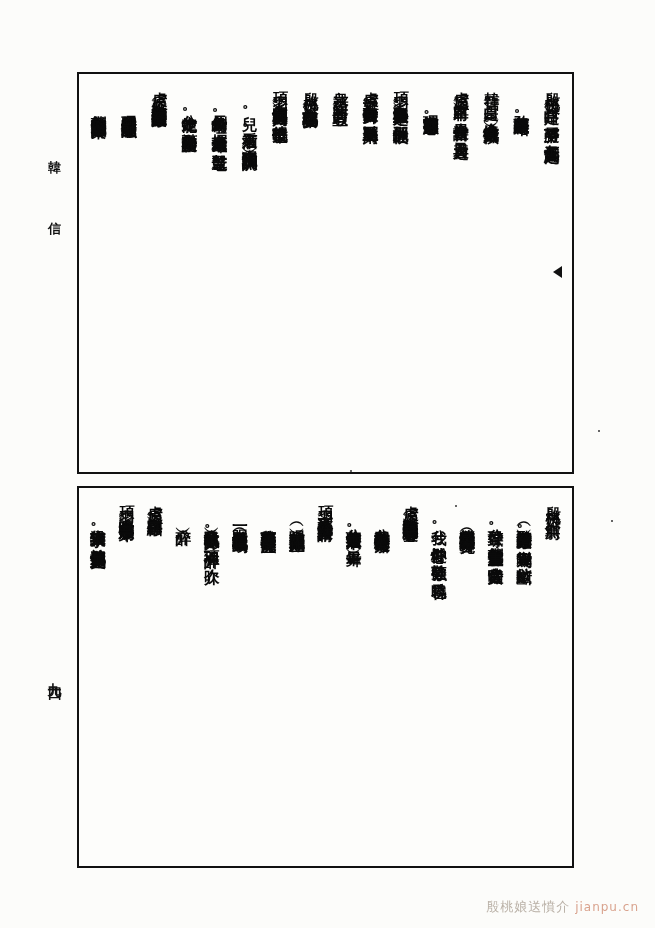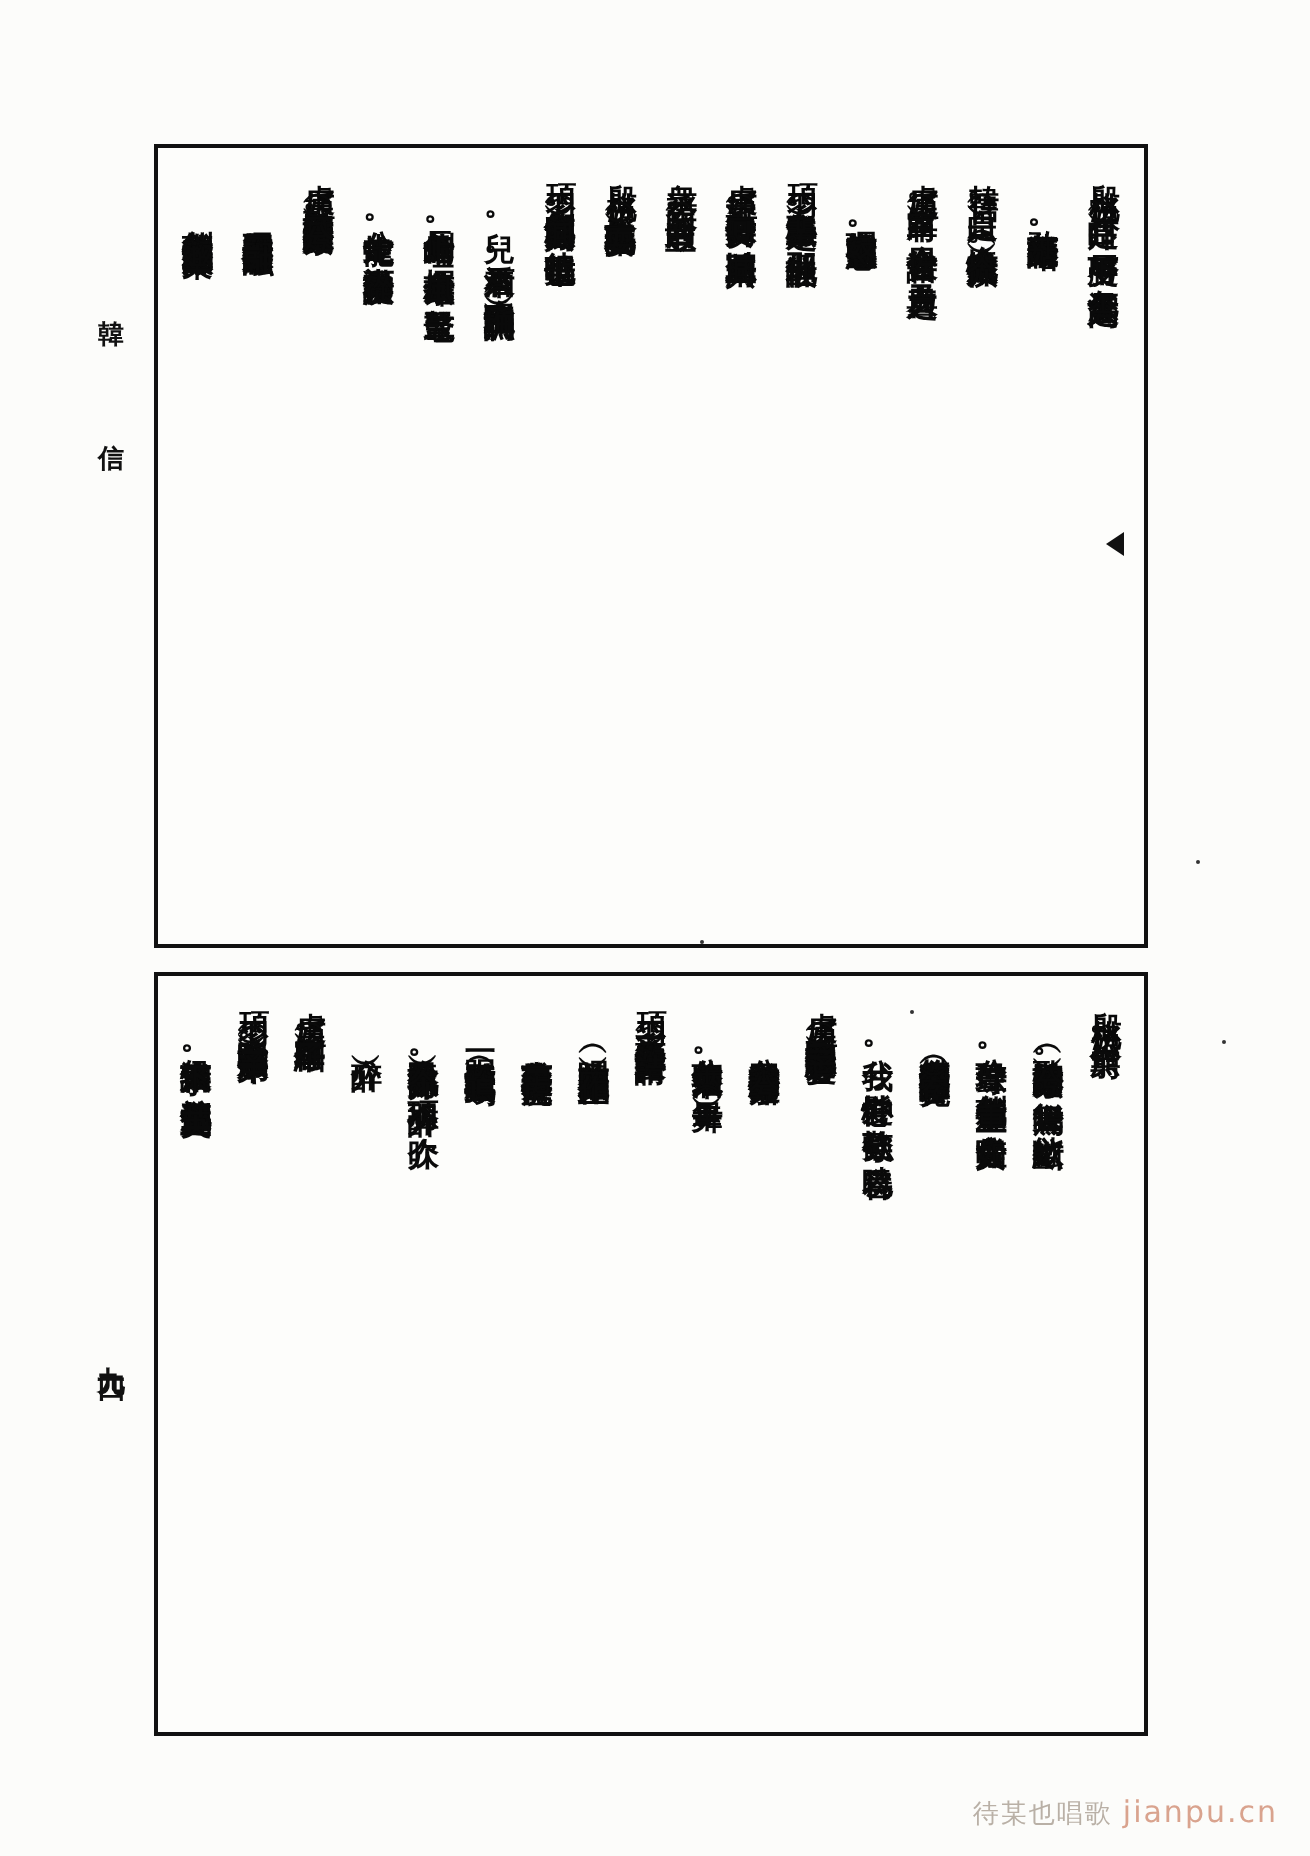--- a/index.html
+++ b/index.html
@@ -116,21 +116,21 @@
   
   #watermark{
     position:absolute;
     right:16px;bottom:12px;
     font-size:13px;
     color:#b9b0a6;
     letter-spacing:1px;
     white-space:nowrap;
     font-family:"DejaVu Sans","Liberation Sans",sans-serif;
   }
-  #watermark .url{color:#d9a38e;margin-left:5px;font-size:15px;}
+  #watermark .url{color:#d9a38e;margin-left:5px;font-size:12px;}
 </style>
 </head>
 <body>
 
 <div id="page">
 
   <div id="running-title">韓信</div>
   <div id="folio">九四一</div>
 
   <div class="block" id="block-top">
@@ -270,20 +270,20 @@
           <div class="vtext">（吐介）（唱前腔）今有那八千子弟。</div>
         </div>
         <div class="col" style="width: 28.4118px;">
           <div class="speaker blank">　</div>
           <div class="vtext">諸侯人物爭天下。競帝都他們先立起英</div>
         </div>
       </div>
   </div>
 
   <div id="watermark">
-    <span>待某也唱歌</span><span class="url">jianpu.cn</span>
+    <span>殷桃娘送憤介</span><span class="url">jianpu.cn</span>
   </div>
 
   <div class="dot" style="left:598px;top:430px;width:2px;height:2px;"></div>
   <div class="dot" style="left:350px;top:470px;width:2px;height:2px;"></div>
   <div class="dot" style="left:611px;top:520px;width:2px;height:2px;"></div>
   <div class="dot" style="left:455px;top:505px;width:2px;height:2px;"></div>
 </div>
 
 </body></html>

